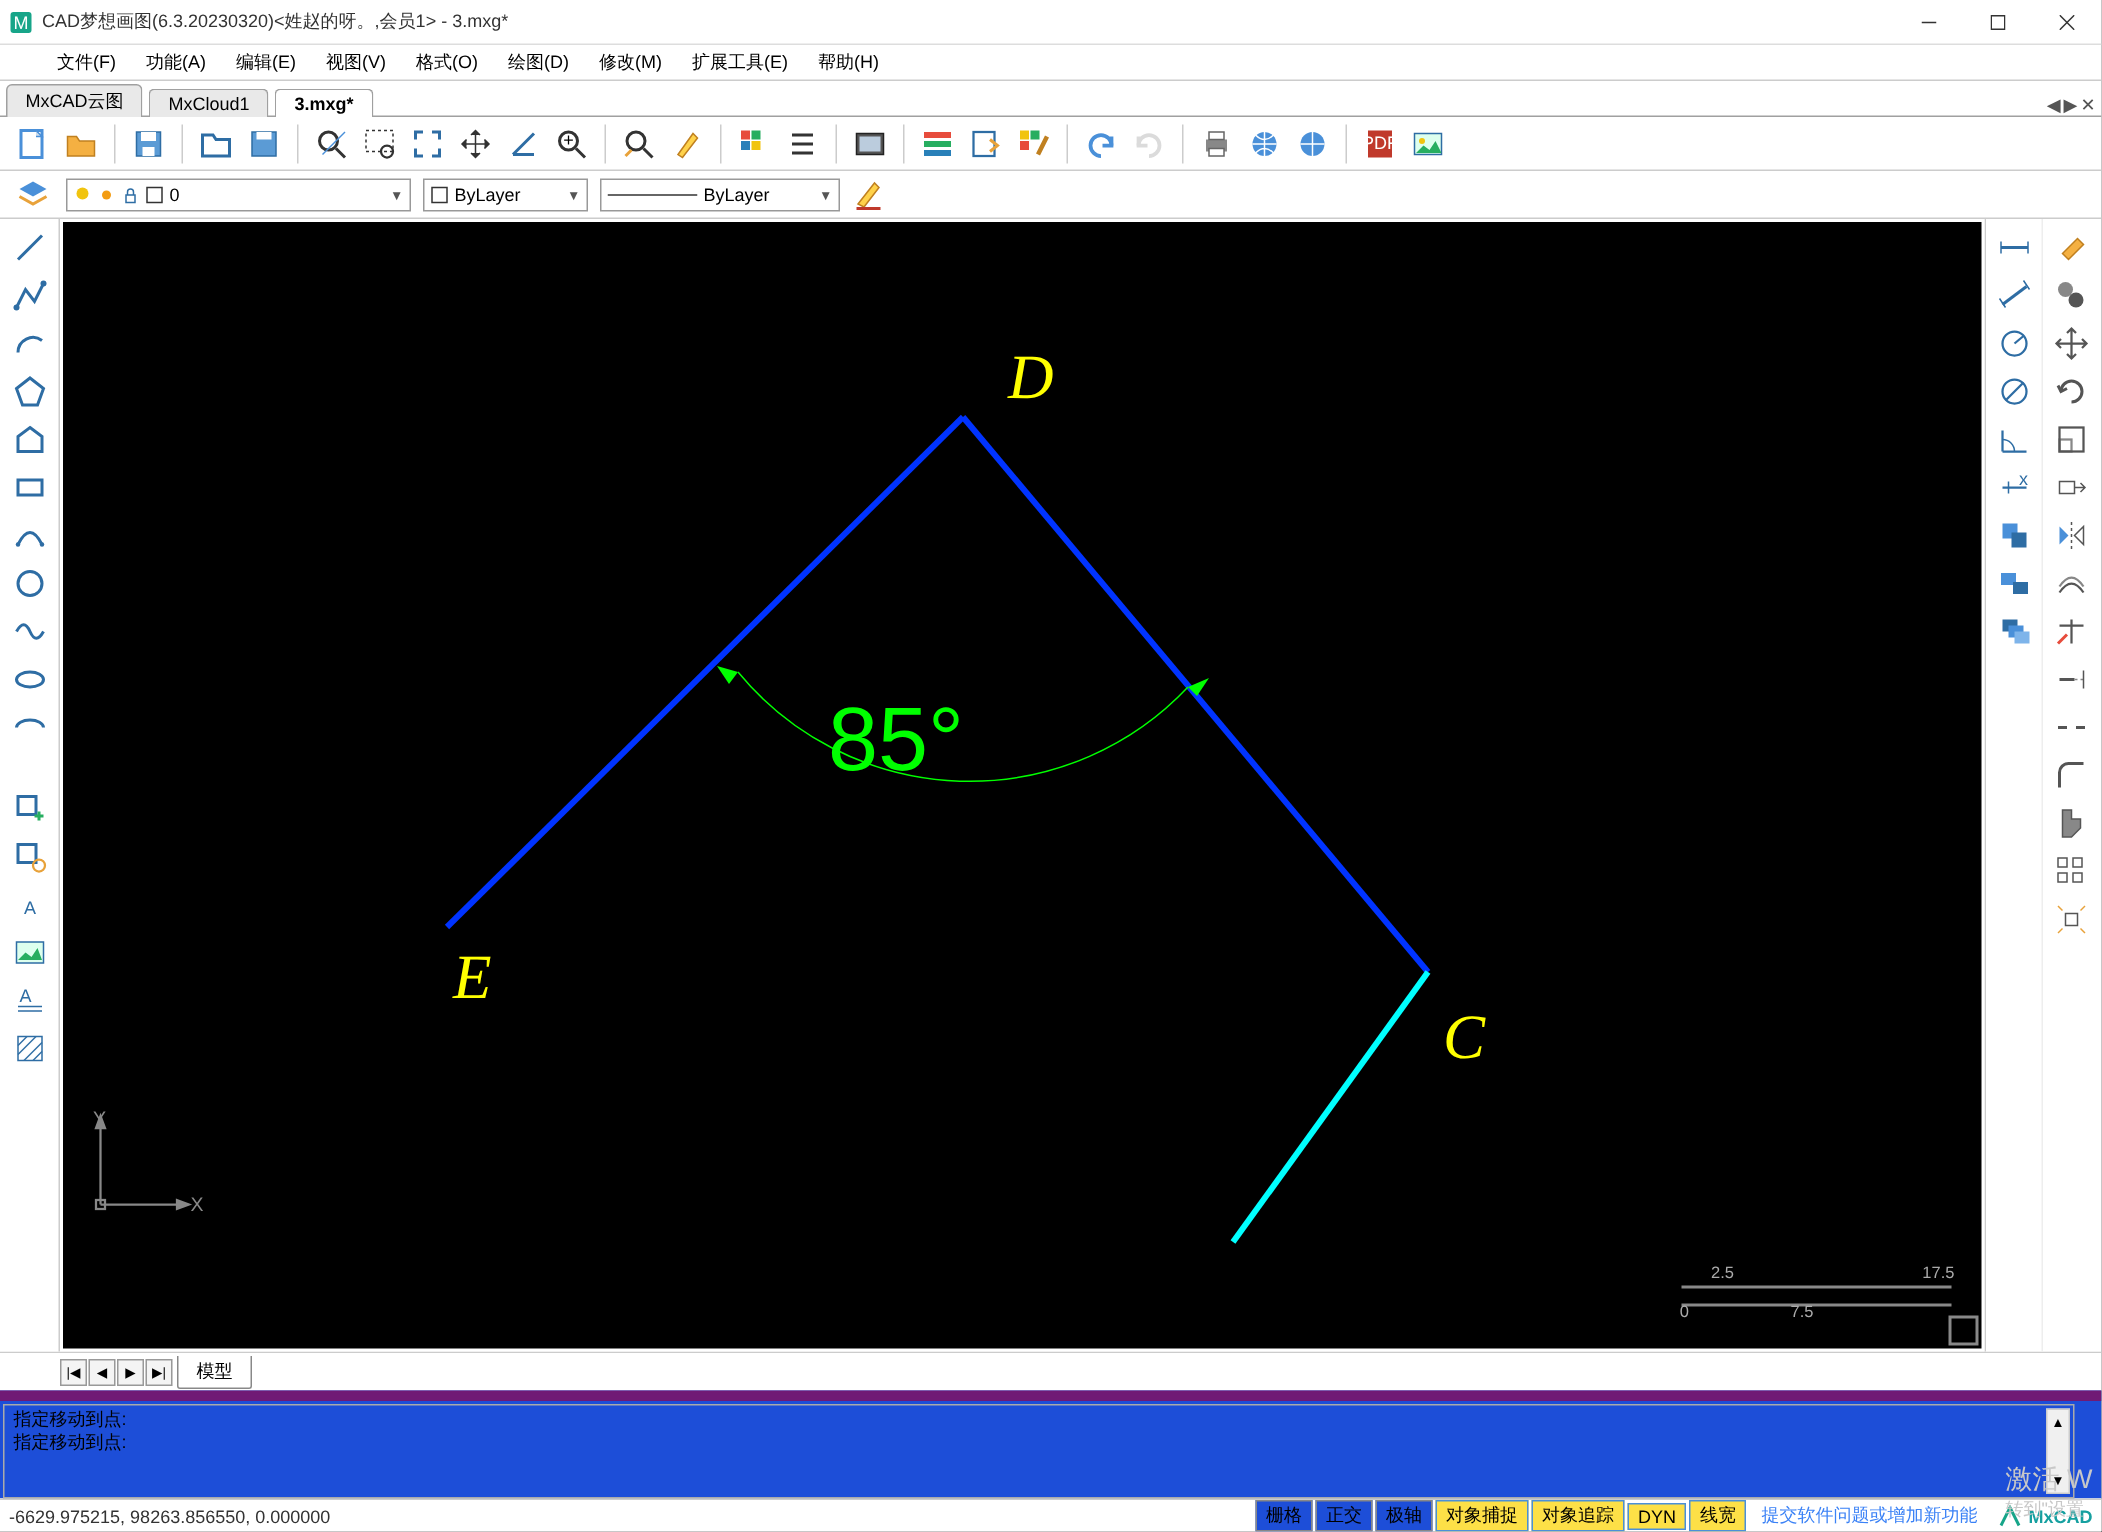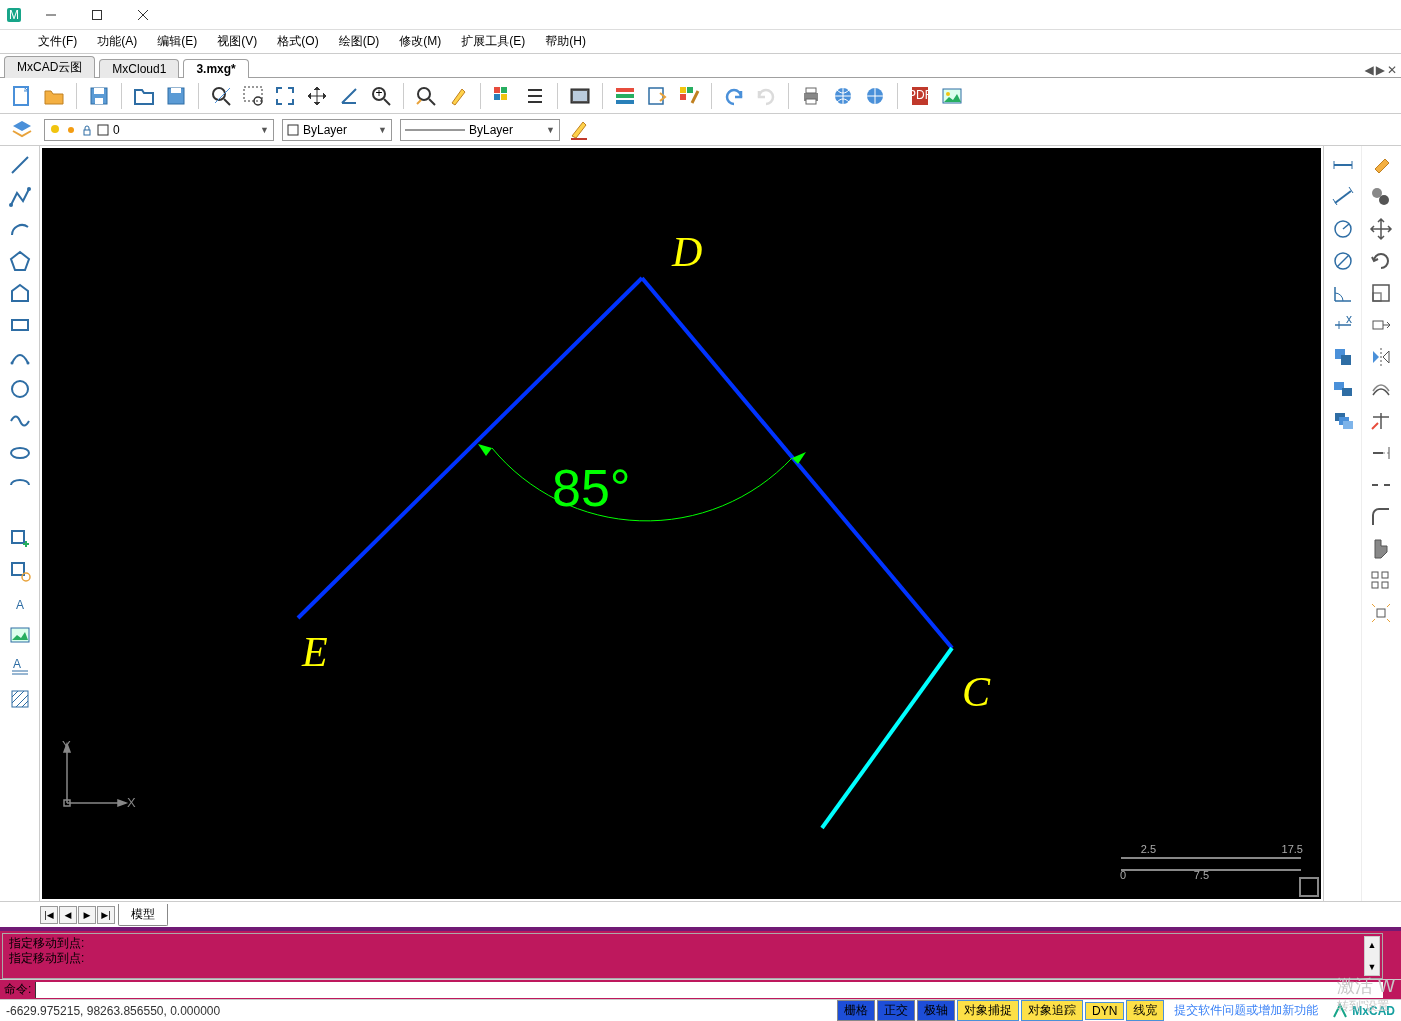--- a/index.html
+++ b/index.html
@@ -34,53 +34,54 @@
 .canvas { width: 100%; height: 100%; background: #000; position: relative; }
 .right-toolbars { width: 78px; background: #fff; border-left: 1px solid #ccc; display: flex; }
 .right-toolbar-col { width: 38px; display: flex; flex-direction: column; align-items: center; padding-top: 4px; gap: 2px;}
 .right-toolbar-col .tool-btn { width: 32px; height: 30px; }
 .right-toolbar-col:first-child{border-right:1px solid #eee;}
 
 .bottom-tabs { height: 26px; background: #fff; display: flex; align-items: center; border-top: 1px solid #ccc; padding-left: 40px;}
 .bottom-tabs .nav-btn { width: 18px; height: 18px; border:1px solid #999; background:#f4f4f4; display:flex;align-items:center;justify-content:center;font-size:9px;margin-right:1px;}
 .bottom-tabs .btab { border: 1px solid #888; border-top:none; padding: 2px 12px; margin-left: 2px; background: #fff; font-size:12px; border-radius:0 0 2px 2px;}
 
-.cmd-panel { height: 72px; background: #be185d; border-top: 4px solid #701a75; display: flex; flex-direction:column; }
+.cmd-panel { height: 72px; background: #1d4ed8; border-top: 7px solid #701a75; display: flex; flex-direction:column; }
 .cmd-history { flex:1; border:1px solid #aaa; margin:2px 18px 0 2px; padding:2px 6px; overflow:hidden; font-size:12px; line-height:15px; position:relative;}
 .cmd-input-row { display:flex; align-items:center; padding:1px 18px 1px 4px; border-top:1px solid #ccc;}
 .cmd-label{margin-right:4px;}
 .cmd-input{flex:1; border:none; outline:none; height:16px; font-size:12px; border-left:1px solid #333; padding-left:2px;}
 .cmd-scroll{position:absolute; right:2px; top:2px; bottom:2px; width:16px; background:#f0f0f0; border:1px solid #ccc; display:flex; flex-direction:column;}
 .cmd-scroll .sbtn{height:16px; display:flex;align-items:center;justify-content:center;font-size:9px;}
 
 .statusbar { height: 22px; background: #fff; border-top: 1px solid #ccc; display: flex; align-items: center; padding: 0 6px; font-size: 12px; }
 .statusbar .coords { flex-shrink: 0; color:#333;}
 .statusbar .spacer { flex: 1; }
 .statusbar .sbtn { border: 1px solid #888; padding: 1px 6px; margin-left: 2px; background:#1d4ed8;}
 .statusbar .sbtn.active { background: #fde047; border-color:#4a90d9;}
 .statusbar .slink { color: #3b82f6; margin-left: 10px; }
 .statusbar .mxcad-logo { margin-left: 14px; display:flex;align-items:center;gap:4px; color:#16a0a0; font-weight:bold;}
 
 .canvas-label { position: absolute; color: #ffff00; font-family: "Times New Roman", serif; font-size: 42px; font-style: italic; }
-.angle-text { position: absolute; color: #00ff00; font-family: Arial,sans-serif; font-size: 52px; }
+.angle-text { position: absolute; color: #00ff00; font-family: Arial,sans-serif; font-size: 60px; }
 .axis-label { position:absolute; color:#888; font-size:13px; font-family:Arial;}
 .scale-text{position:absolute; color:#aaa; font-size:11px;}
 .scale-line{position:absolute; height:2px; background:#888;}
 .activate-wm{position:absolute; right:6px; bottom:6px; color:#ccc; font-size:16px;}
 .corner-box{position:absolute; right:2px; bottom:2px; width:20px;height:20px;border:2px solid #888;}
 svg{display:block;}
 </style>
 </head>
 <body>
 
 <div class="titlebar">
   <svg class="app-icon" viewBox="0 0 16 16">
       <rect x="1" y="1" width="14" height="14" fill="#17a589" rx="2"></rect>
       <text x="8" y="12" text-anchor="middle" fill="#fff" font-size="10">M</text>
     </svg>
+  <span class="title">CAD梦想画图(6.3.20230320)&lt;姓赵的呀。,会员1&gt; - 3.mxg*</span>
   <div class="win-controls">
     <div>
         <svg width="10" height="10">
           <line x1="0" y1="5" x2="10" y2="5" stroke="#333" stroke-width="1"></line>
         </svg>
       </div>
     <div>
         <svg width="10" height="10">
           <rect x="0.5" y="0.5" width="9" height="9" fill="none" stroke="#333"></rect>
         </svg>
@@ -649,24 +650,20 @@
 
 <div class="cmd-panel">
   <div class="cmd-history">
     <div>指定移动到点:</div>
     <div>指定移动到点:</div>
     <div class="cmd-scroll">
       <div class="sbtn">▲</div>
       <div style="flex:1"></div>
       <div class="sbtn">▼</div>
     </div>
-  </div>
-  <div class="cmd-input-row">
-    <span class="cmd-label">命令:</span>
-    <input class="cmd-input" style="">
   </div>
   <div class="activate-wm">
      <div style="font-size:18px;color:#c8c8c8;">激活 W</div>
      <div style="font-size:12px;color:#c8c8c8;">转到"设置</div>
   </div>
 </div>
 
 <div class="statusbar">
   <span class="coords">-6629.975215,  98263.856550,  0.000000</span>
   <span class="spacer"></span>

